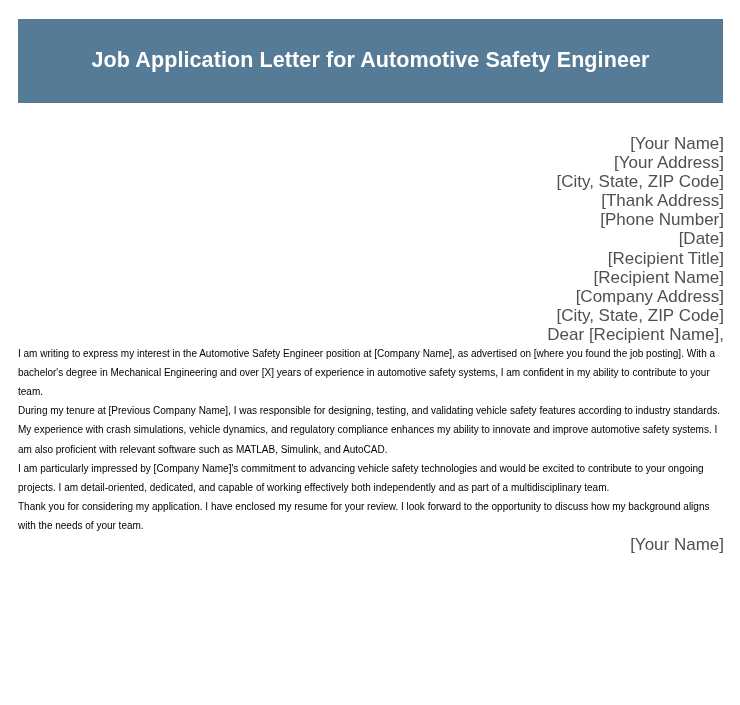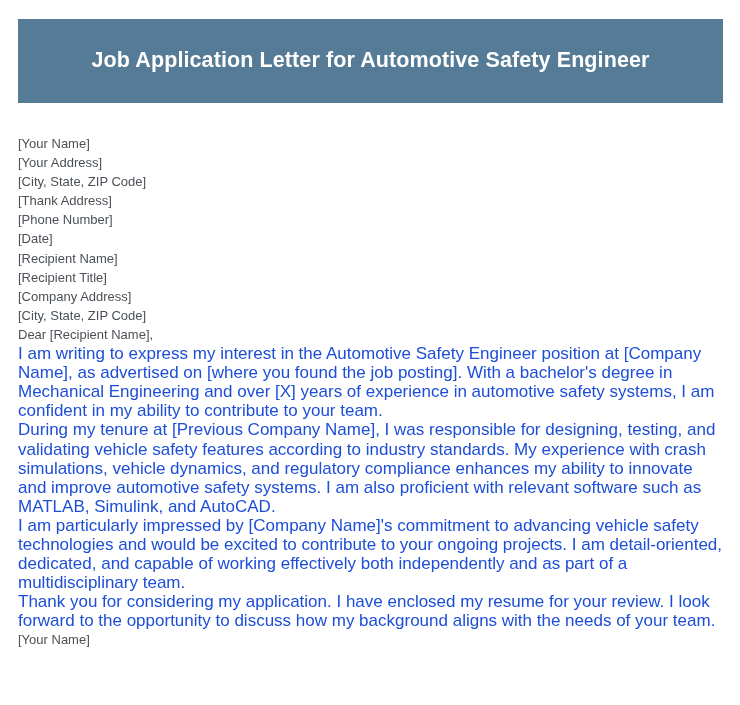--- a/index.html
+++ b/index.html
@@ -42,29 +42,29 @@
     white-space: nowrap;
   }
   .letter-body {
     position: absolute;
     left: 18px;
     top: 134px;
     width: 706px;
   }
   .letter-line {
     color: #4b5157;
-    font-size: 13px;
+    font-size: 17px;
     line-height: 19.1px;
-    text-align: left;
+    text-align: right;
     white-space: normal;
     word-spacing: 0px;
   }
   .letter-para {
-    color: #1d4ed8;
-    font-size: 17px;
+    color: #000000;
+    font-size: 10px;
     line-height: 19.1px;
     text-align: left;
     margin: 0;
   }
 </style>
 </head>
 <body>
 
 <div class="page">
 
@@ -77,22 +77,22 @@
     <div>
       <div class="letter-line">[Your Name]</div>
       <div class="letter-line">[Your Address]</div>
       <div class="letter-line">[City, State, ZIP Code]</div>
       <div class="letter-line">[Thank Address]</div>
       <div class="letter-line">[Phone Number]</div>
       <div class="letter-line">[Date]</div>
     </div>
 
     <div>
+      <div class="letter-line">[Recipient Title]</div>
       <div class="letter-line">[Recipient Name]</div>
-      <div class="letter-line">[Recipient Title]</div>
       <div class="letter-line">[Company Address]</div>
       <div class="letter-line">[City, State, ZIP Code]</div>
     </div>
 
     <div class="letter-line">Dear [Recipient Name],</div>
 
     <p class="letter-para">I am writing to express my interest in the Automotive Safety Engineer position at [Company Name], as advertised on [where you found the job posting]. With a bachelor's degree in Mechanical Engineering and over [X] years of experience in automotive safety systems, I am confident in my ability to contribute to your team.</p>
     <p class="letter-para">During my tenure at [Previous Company Name], I was responsible for designing, testing, and validating vehicle safety features according to industry standards. My experience with crash simulations, vehicle dynamics, and regulatory compliance enhances my ability to innovate and improve automotive safety systems. I am also proficient with relevant software such as MATLAB, Simulink, and AutoCAD.</p>
     <p class="letter-para">I am particularly impressed by [Company Name]'s commitment to advancing vehicle safety technologies and would be excited to contribute to your ongoing projects. I am detail-oriented, dedicated, and capable of working effectively both independently and as part of a multidisciplinary team.</p>
     <p class="letter-para">Thank you for considering my application. I have enclosed my resume for your review. I look forward to the opportunity to discuss how my background aligns with the needs of your team.</p>

